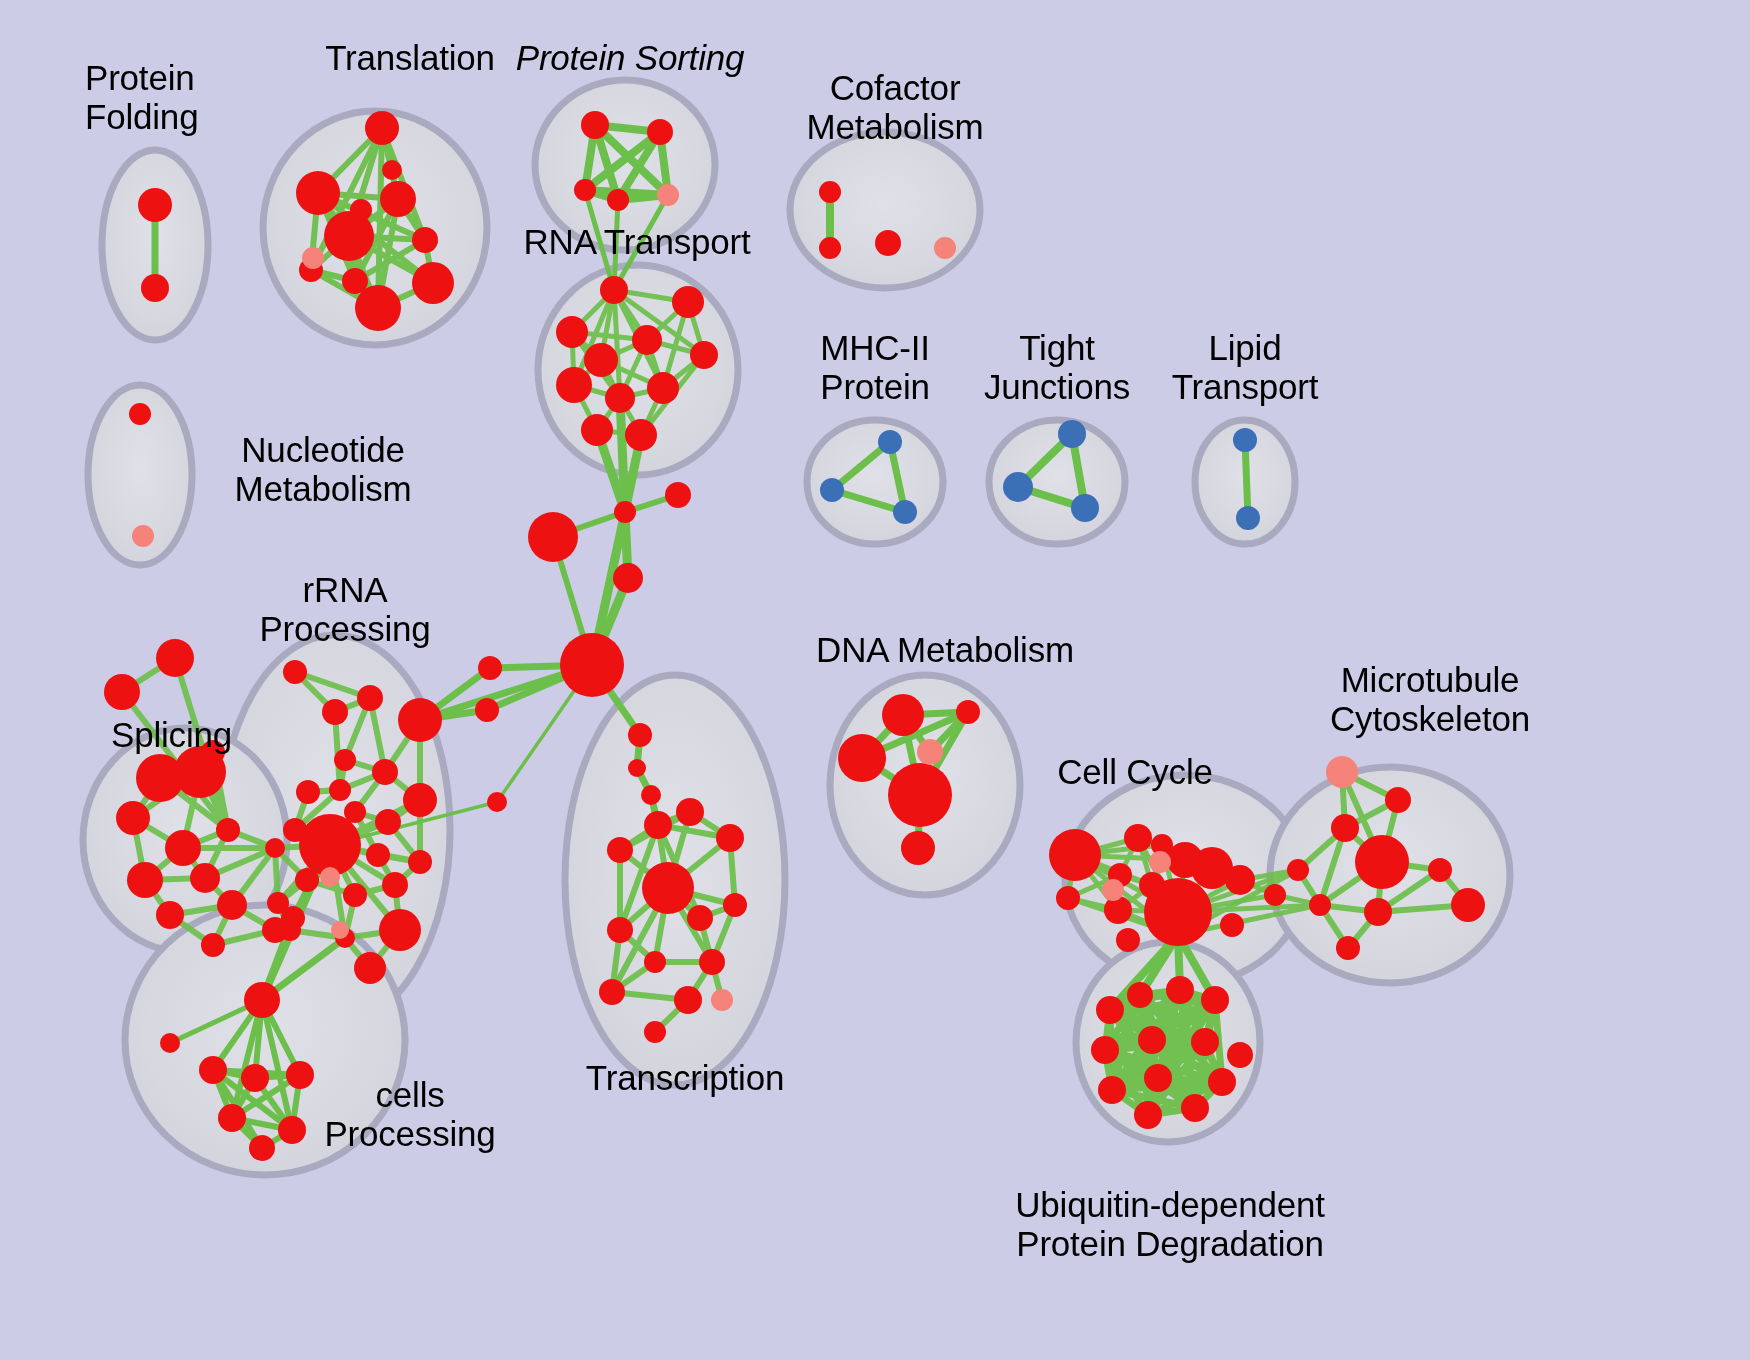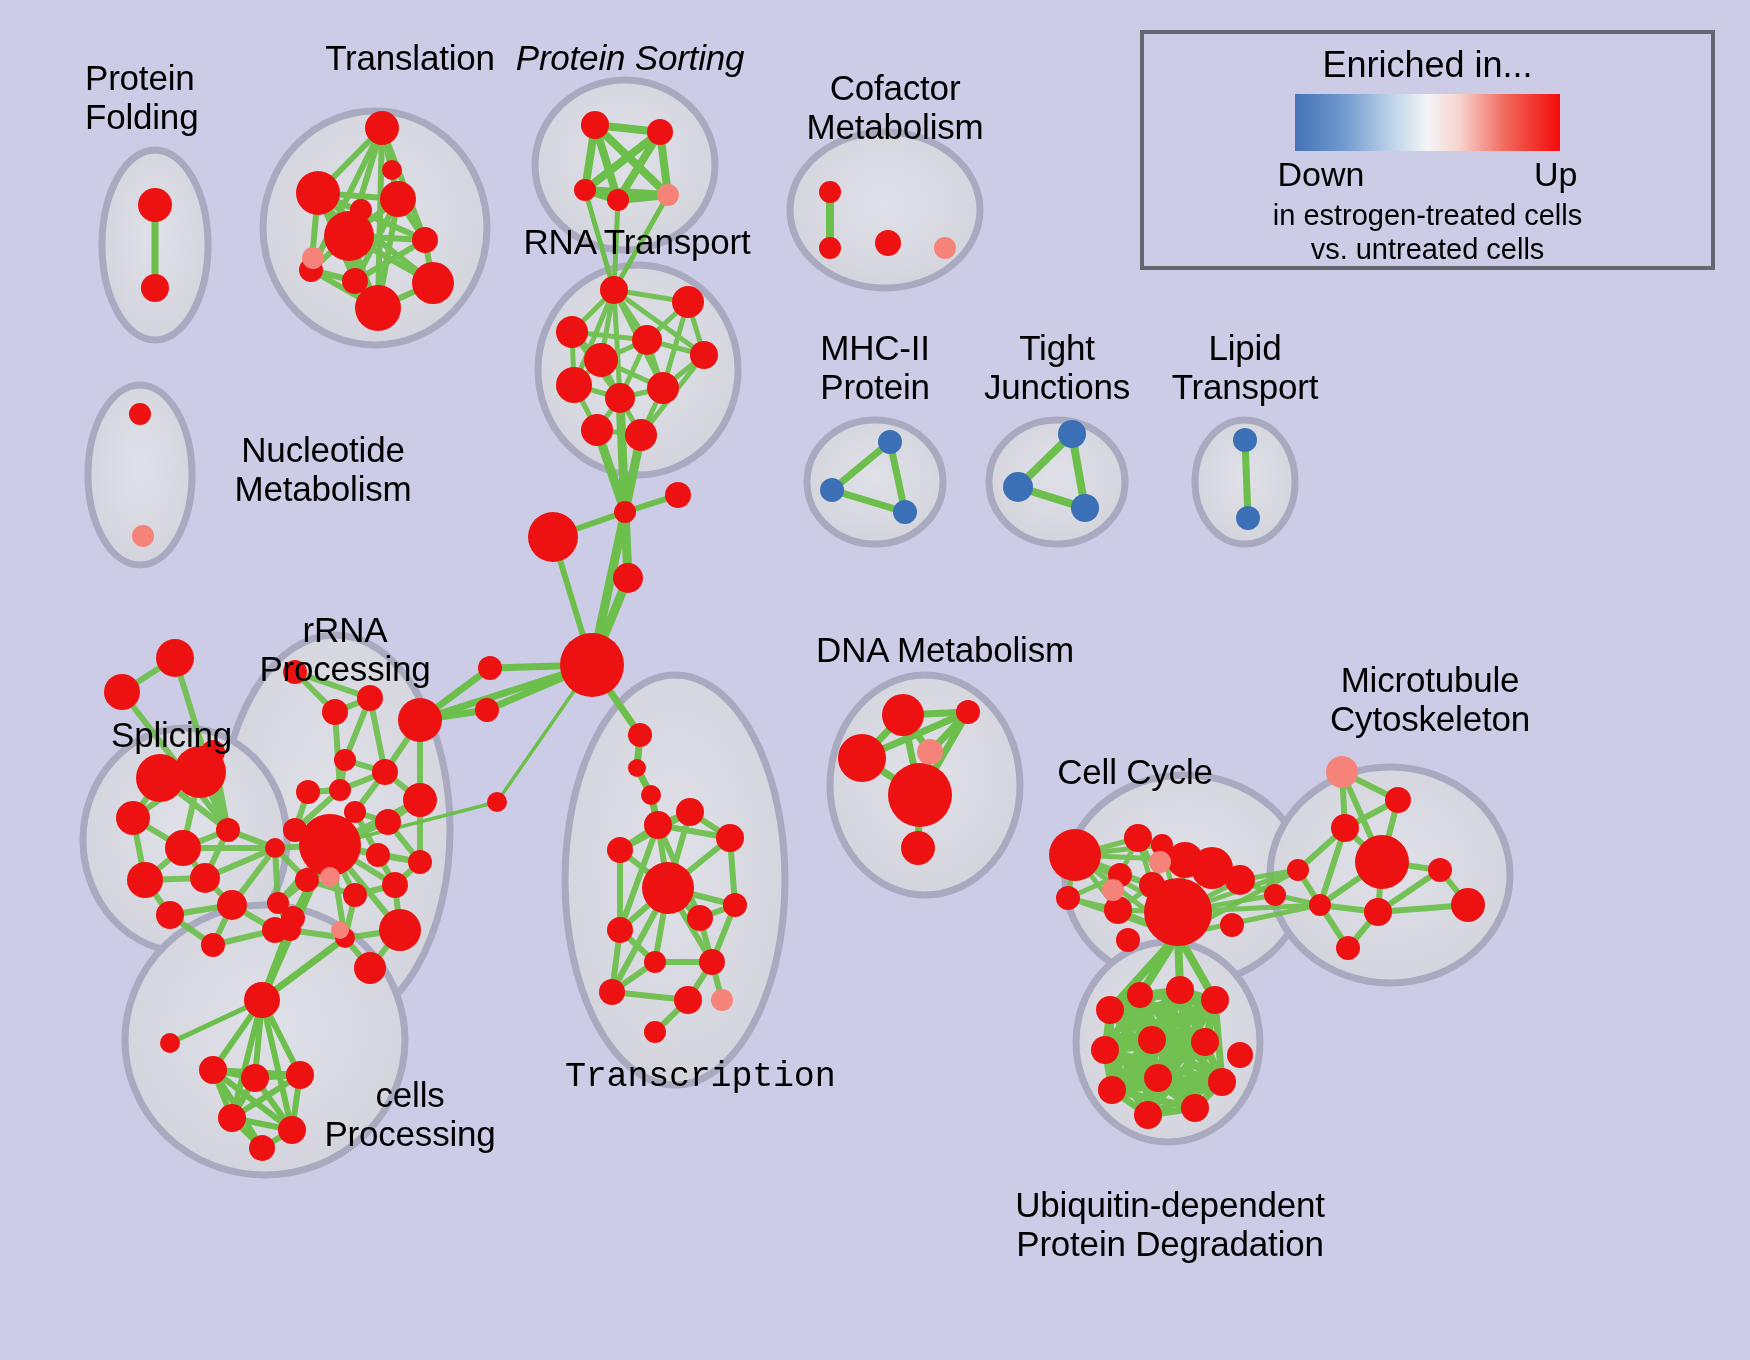--- a/index.html
+++ b/index.html
@@ -778,46 +778,34 @@
 
   <div class="cluster-label" style="left:785px;top:328px;width:180px;">MHC-II
 Protein</div>
 
   <div class="cluster-label" style="left:967px;top:328px;width:180px;">Tight
 Junctions</div>
 
   <div class="cluster-label" style="left:1155px;top:328px;width:180px;">Lipid
 Transport</div>
 
-  <div class="cluster-label" style="left:245px;top:570px;width:200px;margin-top:40px;">rRNA
+  <div class="cluster-label" style="left:245px;top:570px;width:200px;">rRNA
 Processing</div>
 
   <div class="cluster-label" style="left:62px;top:715px;width:170px;text-align:right;">Splicing</div>
 
   <div class="cluster-label" style="left:305px;top:1075px;width:210px;">cells
 Processing</div>
 
-  <div class="cluster-label" style="left:565px;top:1058px;width:240px;font-family:Liberation Mono, monospace;">Transcription</div>
+  <div class="cluster-label" style="left:565px;top:1058px;width:240px;">Transcription</div>
 
   <div class="cluster-label" style="left:805px;top:630px;width:280px;">DNA Metabolism</div>
 
   <div class="cluster-label" style="left:1035px;top:752px;width:200px;">Cell Cycle</div>
 
   <div class="cluster-label" style="left:1295px;top:660px;width:270px;">Microtubule
 Cytoskeleton</div>
 
   <div class="cluster-label" style="left:985px;top:1185px;width:370px;">Ubiquitin-dependent
 Protein Degradation</div>
 
-  <div id="legend">
-    <div id="legend-title">Enriched in...</div>
-    <div id="legend-bar"></div>
-    <div id="legend-ends">
-      <span>Down</span>
-      <span>Up</span>
-    </div>
-    <div id="legend-sub">
-      <div>in estrogen-treated cells</div>
-      <div>vs. untreated cells</div>
-    </div>
-  </div>
 
 </div>
 
 </body></html>

